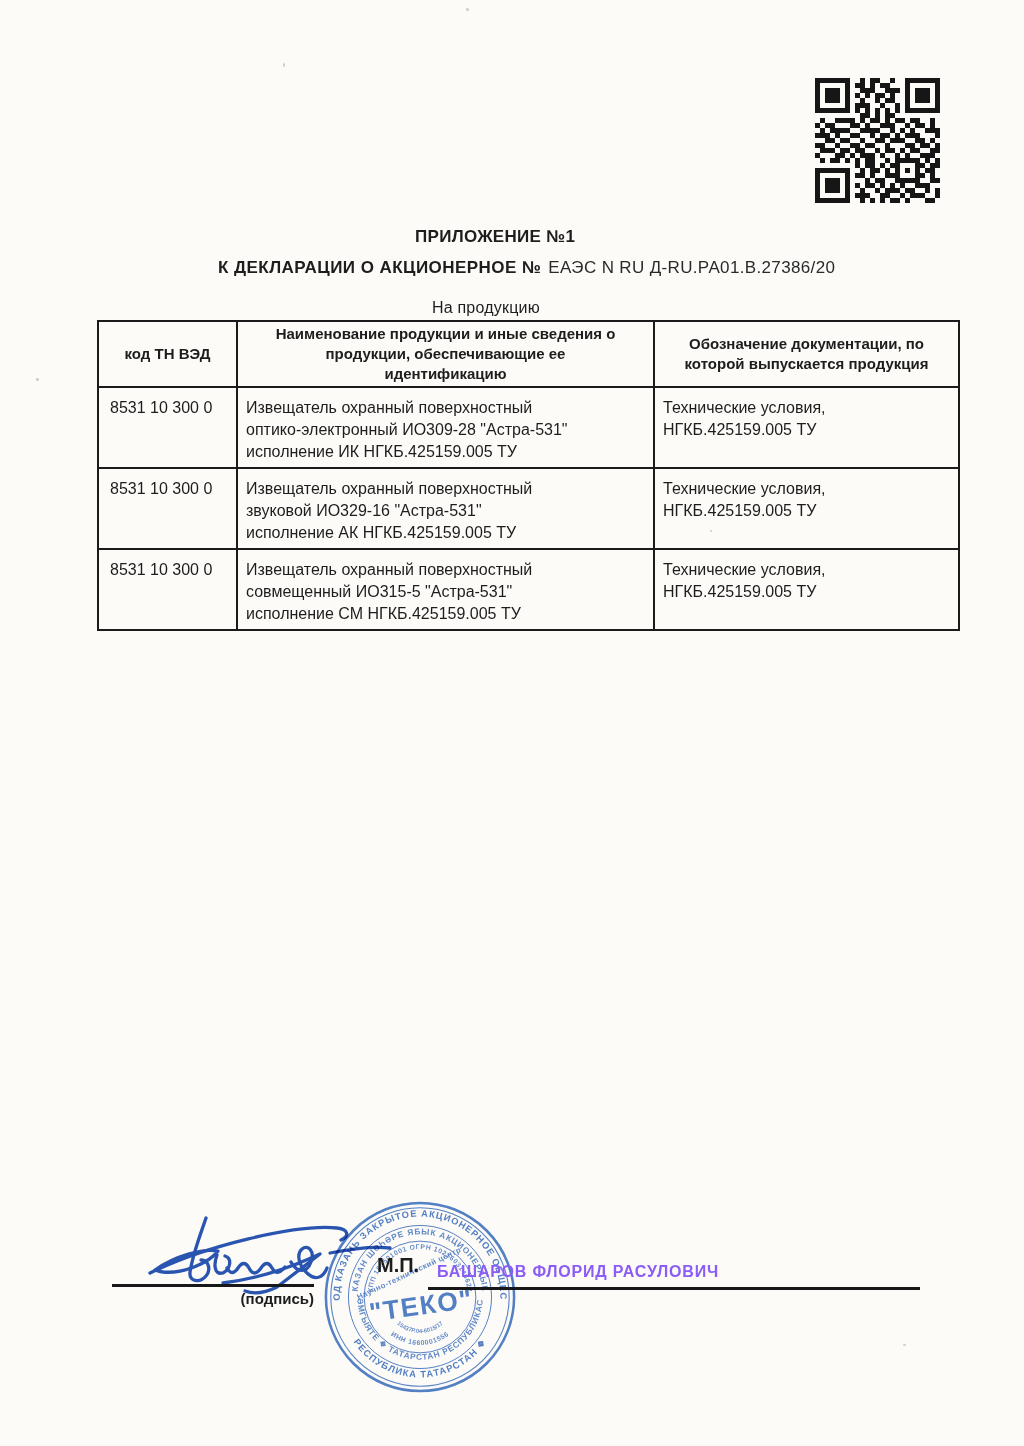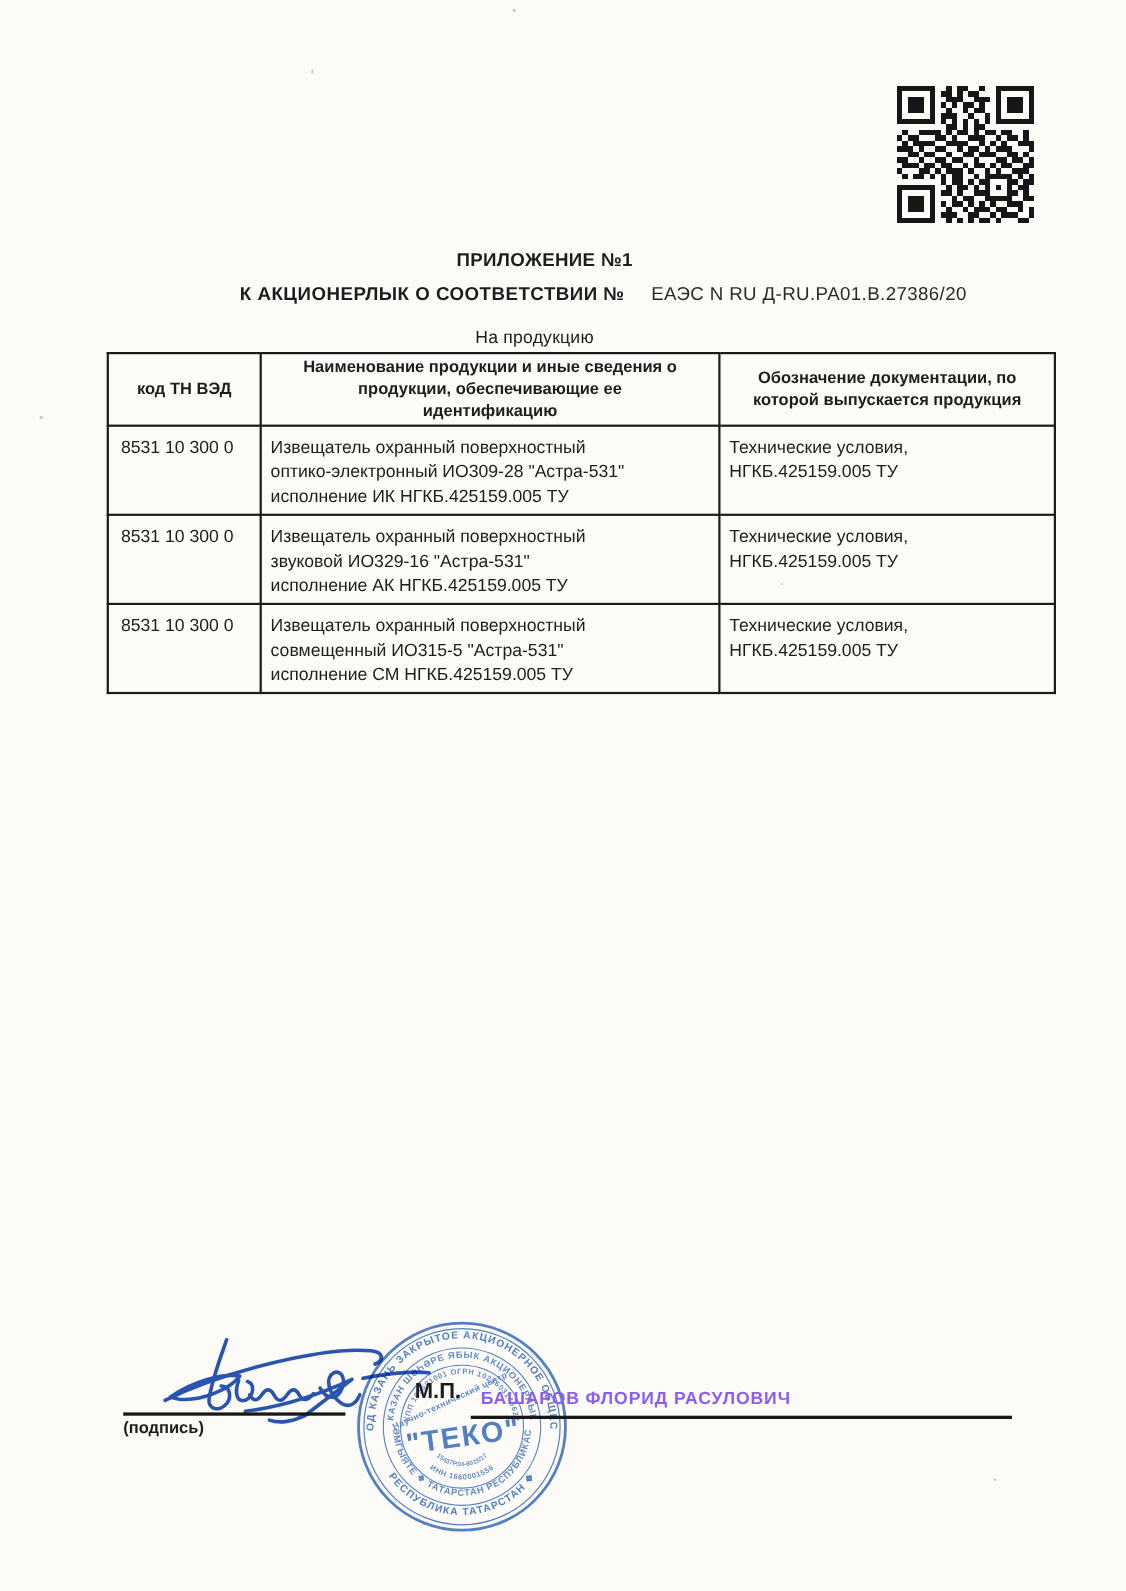--- a/index.html
+++ b/index.html
@@ -22,21 +22,21 @@
   
   .doc-title{
     position:absolute;left:415px;top:227px;
     font-size:17px;font-weight:700;letter-spacing:.3px;white-space:nowrap;text-align:center;
   }
   .doc-subtitle{
     position:absolute;left:218px;top:258px;
     font-size:17px;white-space:nowrap;
   }
   .doc-subtitle .lbl{font-weight:700;letter-spacing:.45px;}
-  .doc-subtitle .num{font-weight:400;letter-spacing:.35px;margin-left:24px;color:#2a2a2a;}
+  .doc-subtitle .num{font-weight:400;letter-spacing:.35px;margin-left:7px;color:#2a2a2a;}
   .doc-caption{
     position:absolute;left:432px;top:299px;
     font-size:16px;letter-spacing:.2px;white-space:nowrap;
   }
 
   
   .products{
     position:absolute;left:97px;top:320px;
   }
   table{border-collapse:collapse;table-layout:fixed;width:861px;}
@@ -54,21 +54,21 @@
 
   
   .sig-line{position:absolute;height:2.5px;background:#181818;}
   .line-left{left:112px;top:1284px;width:202px;}
   .line-right{left:428px;top:1287px;width:492px;}
   .mp-label{position:absolute;left:377px;top:1254px;font-size:20px;font-weight:700;}
   .applicant-name{
     position:absolute;left:437px;top:1263px;
     font-size:16px;font-weight:700;letter-spacing:.8px;white-space:nowrap;color:#8b5cf6;
   }
-  .cap-sign{position:absolute;left:112px;top:1290px;width:202px;text-align:left;
+  .cap-sign{position:absolute;left:112px;top:1290px;width:202px;text-align:right;
     font-size:15px;font-weight:700;}
   .cap-name{position:absolute;left:428px;top:1292px;width:492px;text-align:center;
     font-size:14px;font-weight:700;}
 
   .signature-svg{position:absolute;left:105px;top:1198px;mix-blend-mode:multiply;opacity:.95;}
   .stamp-svg{position:absolute;left:322px;top:1199px;mix-blend-mode:multiply;opacity:.88;}
   .stamp-svg text, .stamp-svg textPath{font-family:"Liberation Sans", sans-serif;}
 </style>
 </head>
 <body>
@@ -418,21 +418,21 @@
         <rect x="15" y="24" width="1" height="1" fill="#161616"></rect>
         <rect x="16" y="24" width="1" height="1" fill="#161616"></rect>
         <rect x="18" y="24" width="1" height="1" fill="#161616"></rect>
         <rect x="22" y="24" width="1" height="1" fill="#161616"></rect>
         <rect x="23" y="24" width="1" height="1" fill="#161616"></rect>
       </svg>
   </div>
 
   <div class="doc-title">ПРИЛОЖЕНИЕ №1</div>
   <div class="doc-subtitle">
-    <span class="lbl">К АКЦИОНЕРЛЫК О СООТВЕТСТВИИ №</span><span class="num">ЕАЭС N RU Д-RU.РА01.В.27386/20</span>
+    <span class="lbl">К ДЕКЛАРАЦИИ О АКЦИОНЕРНОЕ №</span><span class="num">ЕАЭС N RU Д-RU.РА01.В.27386/20</span>
   </div>
   <div class="doc-caption">На продукцию</div>
 
   <div class="products">
     <table>
       <colgroup>
         <col style="width:139px">
           <col style="width:417px">
           <col style="width:305px">
       </colgroup>

